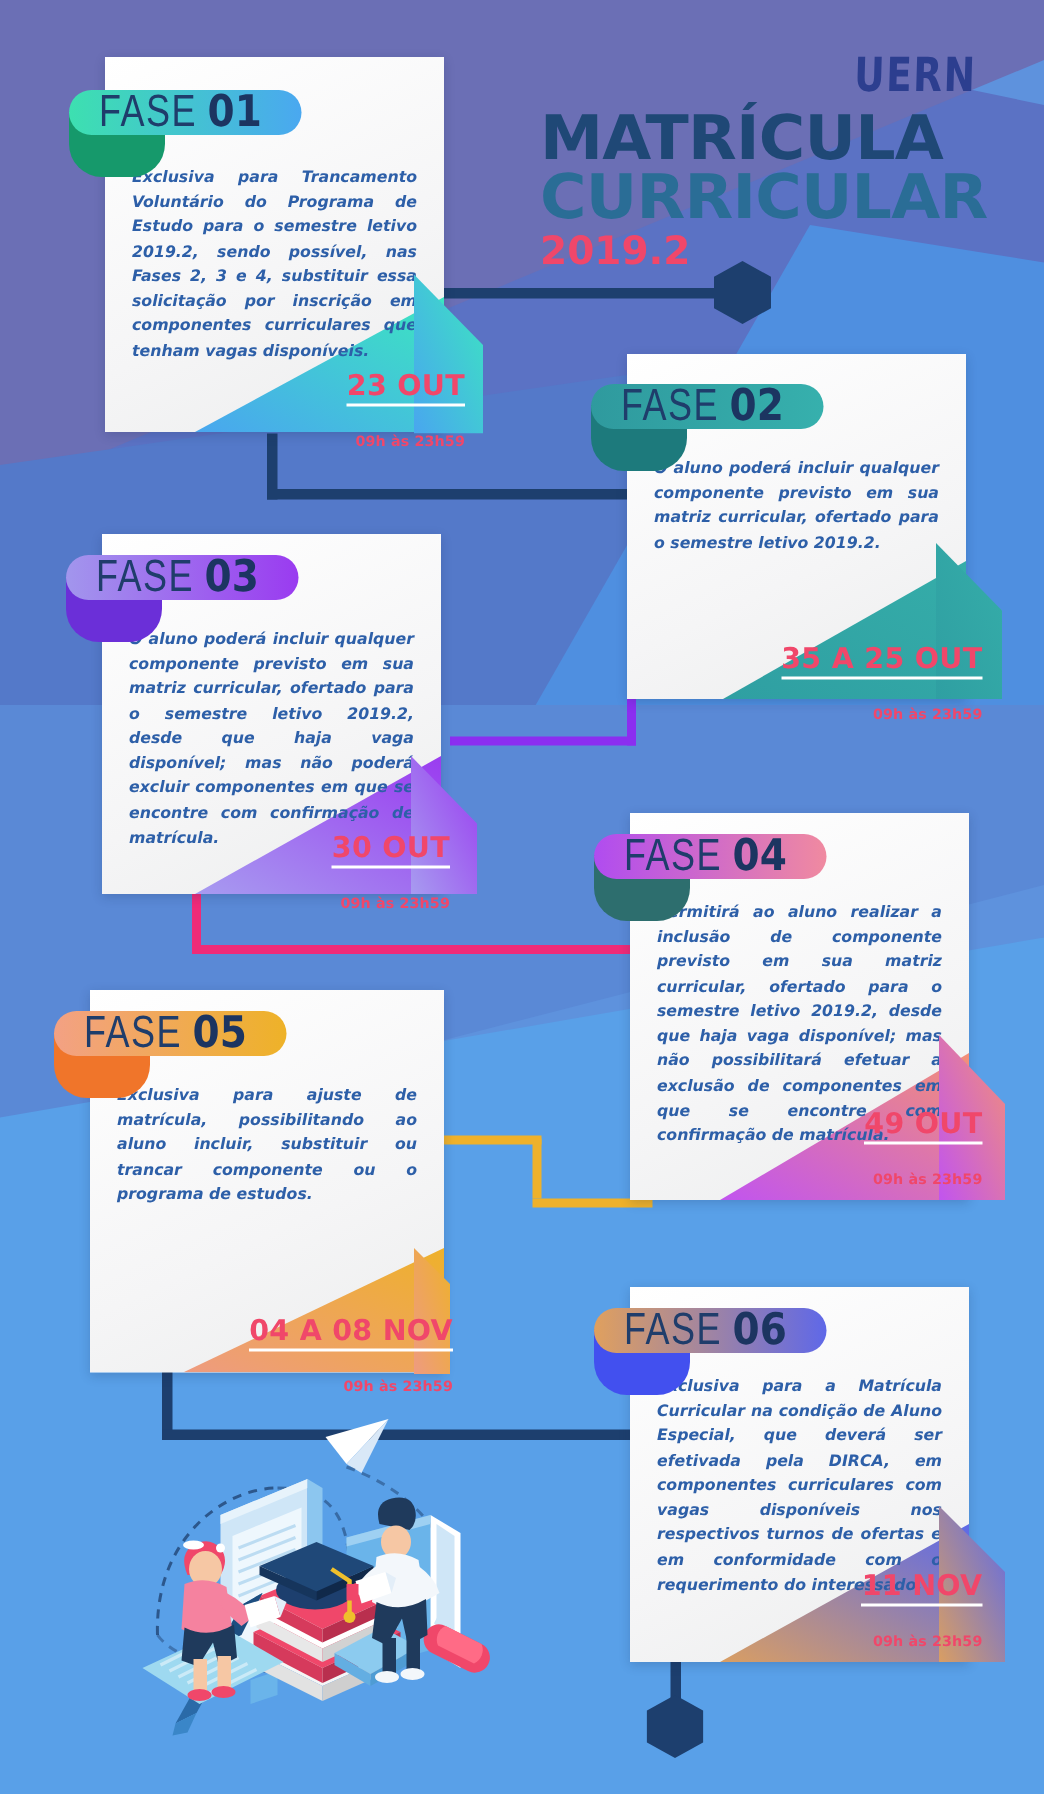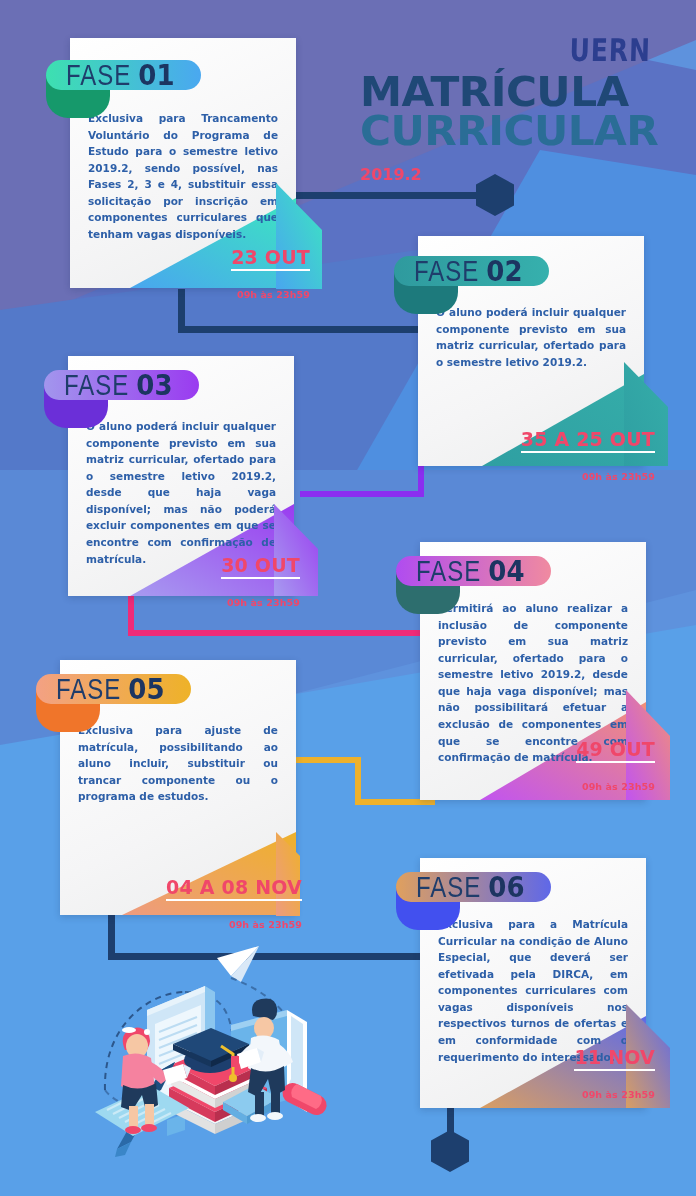--- a/index.html
+++ b/index.html
@@ -66,22 +66,22 @@
     font-family:"DejaVu Sans",sans-serif;
     transform:scaleX(1.03);transform-origin:left;
   }
   .title-2{
     font-size:41px;font-weight:bold;color:#2a6d96;
     letter-spacing:-0.5px;line-height:1.0;
     font-family:"DejaVu Sans",sans-serif;
     transform:scaleX(1.03);transform-origin:left;
   }
   .title-3{
-    font-size:16px;font-weight:bold;color:#f0476a;
-    letter-spacing:0px;line-height:1.15;margin-top:14px;
+    font-size:26px;font-weight:bold;color:#f0476a;
+    letter-spacing:0px;line-height:1.15;margin-top:2px;
     font-family:"DejaVu Sans",sans-serif;
   }
 
   .hexnode{position:absolute;width:38px;height:42px;background:#1d3f6e;
     clip-path:polygon(50% 0,100% 25%,100% 75%,50% 100%,0 75%,0 25%);}
 
   
   .card{
     position:absolute;
     background:linear-gradient(155deg,#ffffff 0%,#f5f5f6 60%,#eceded 100%);
@@ -94,20 +94,21 @@
   }
   .card-body{
     position:absolute;left:0;right:0;
     padding:0 18px;
     color:#2d5fa8;
     font-size:10.5px;
     font-weight:bold;
     line-height:1.58;
     text-align:justify;
     font-family:"DejaVu Sans",sans-serif;
+    font-style:italic;
   }
   .date-box{
     position:absolute;right:14px;
     text-align:right;
     color:#f0476a;
     font-family:"DejaVu Sans",sans-serif;
   }
   .date-main{font-size:19px;font-weight:bold;letter-spacing:0.2px;
     border-bottom:2px solid #ffffff;padding-bottom:1px;display:inline-block;}
   .date-sub{font-size:9.5px;font-weight:bold;margin-top:18px;letter-spacing:0.1px;}

